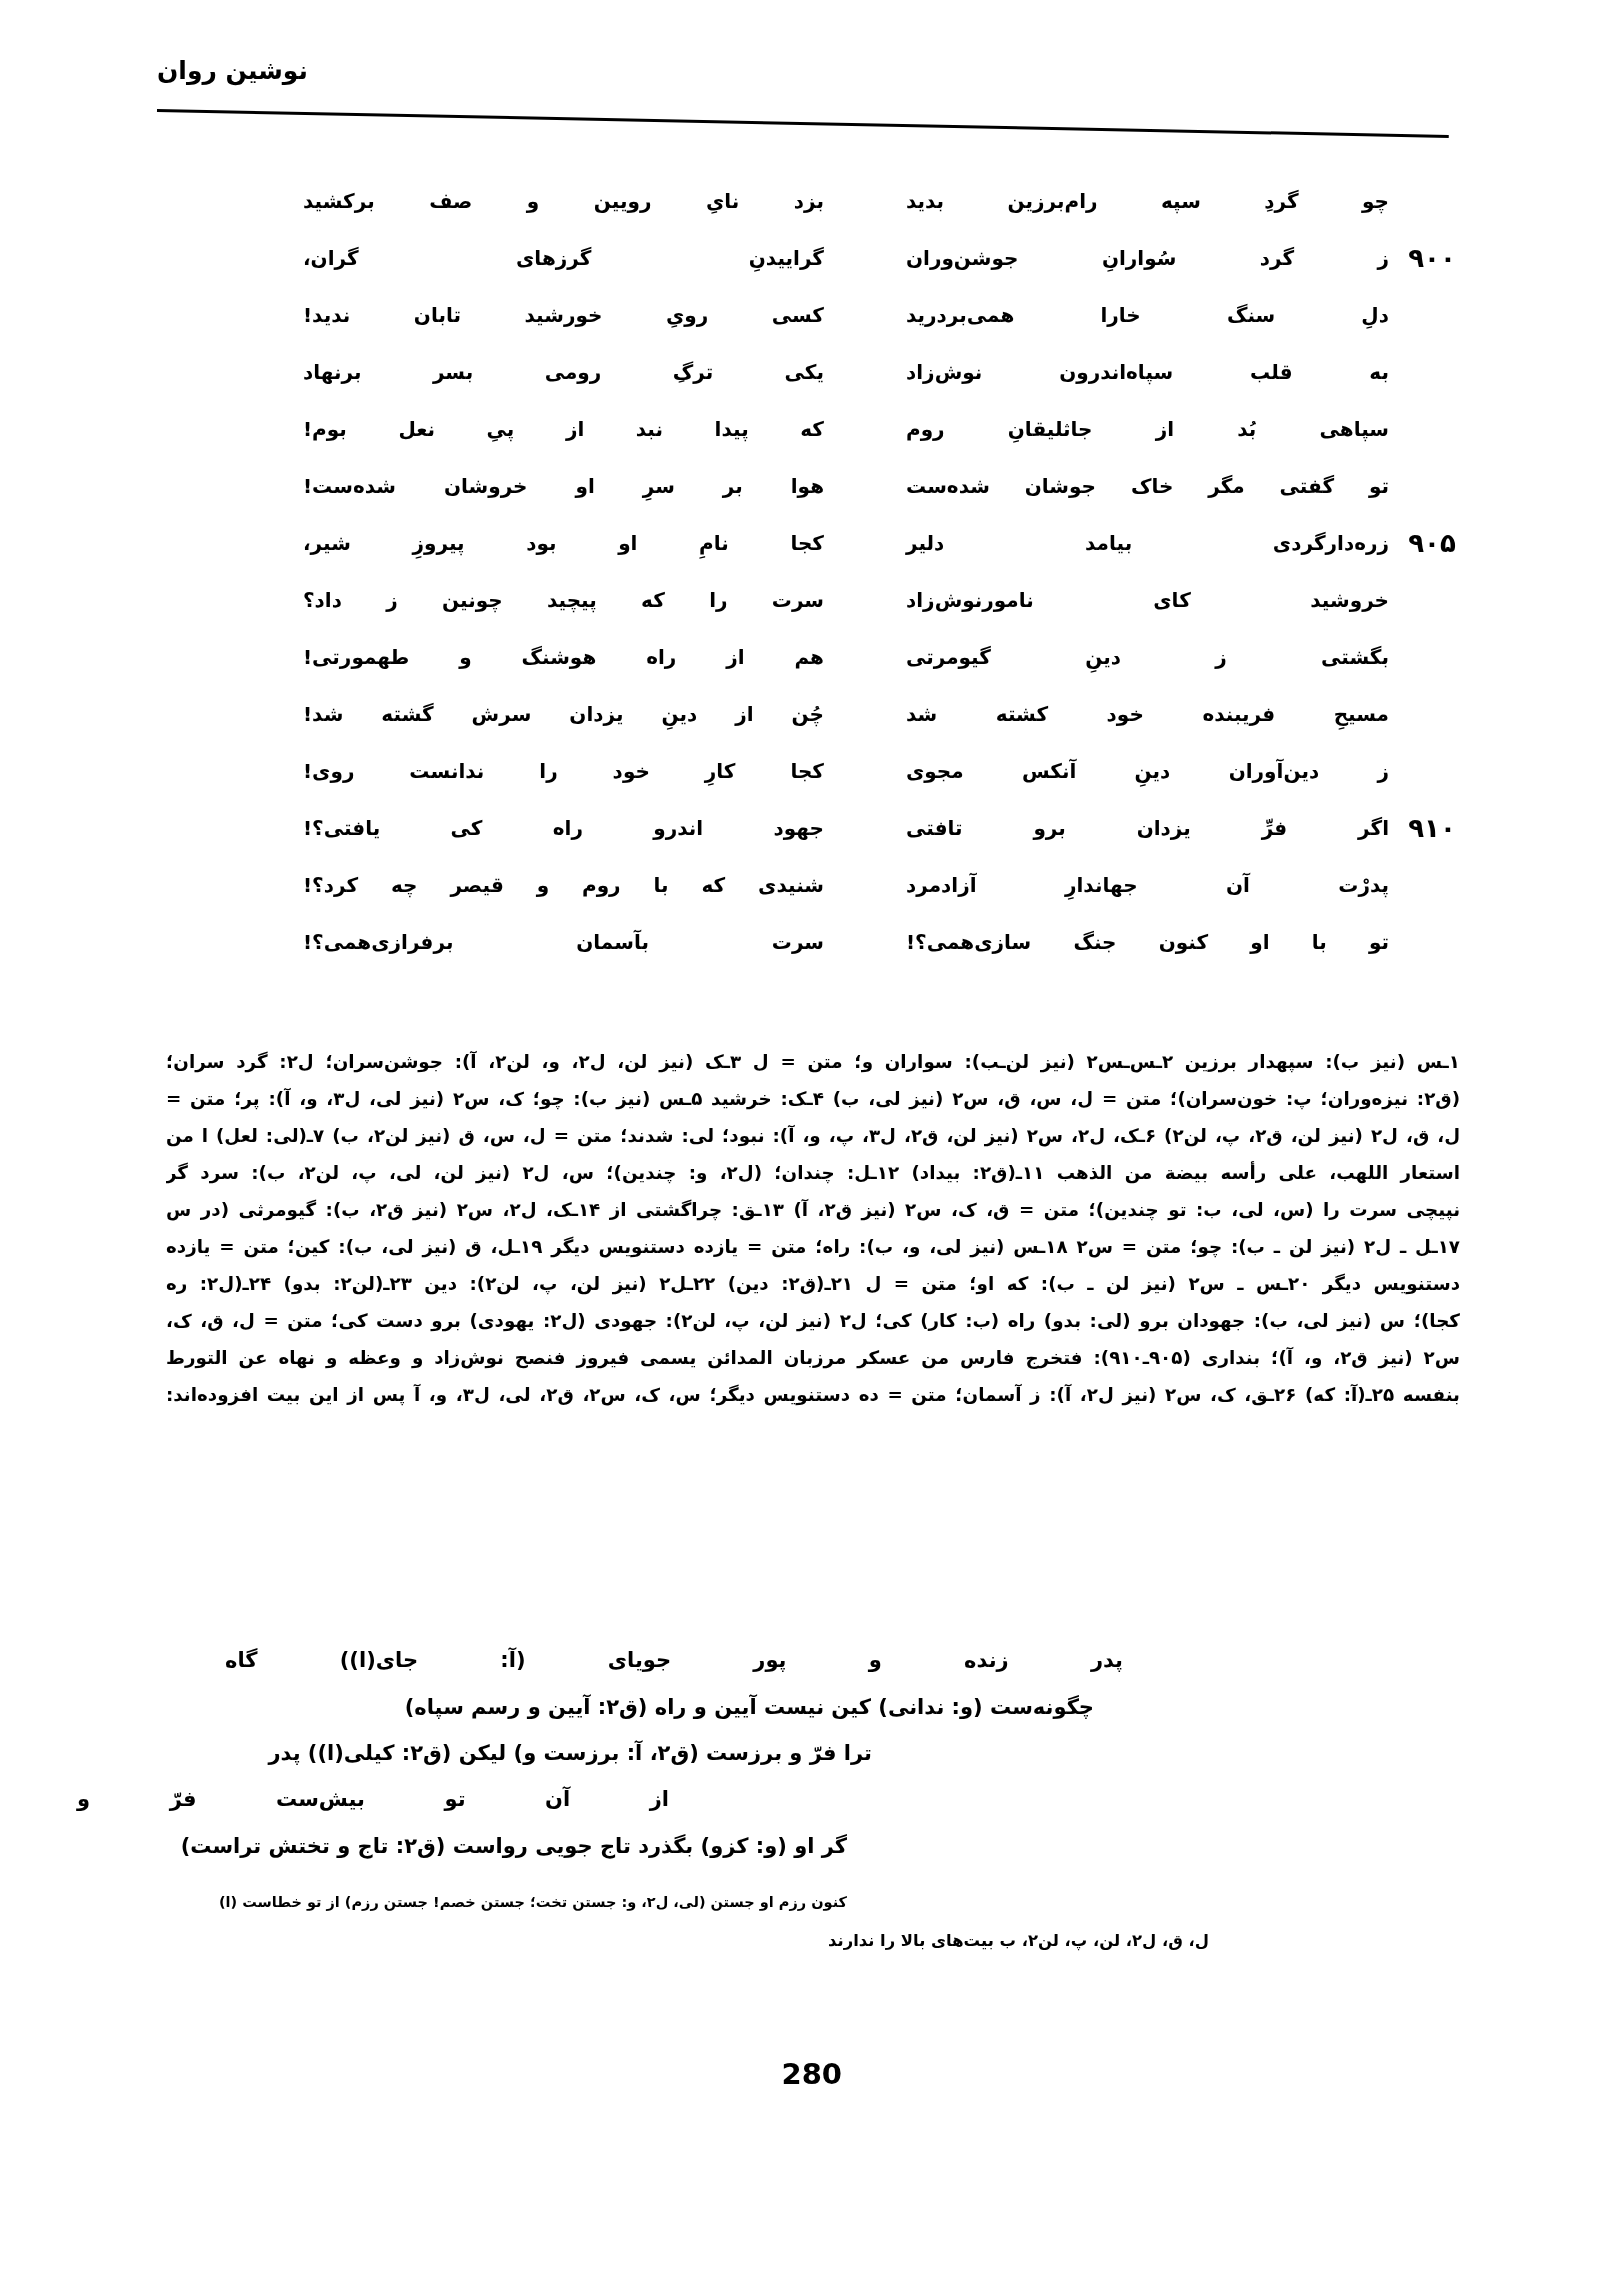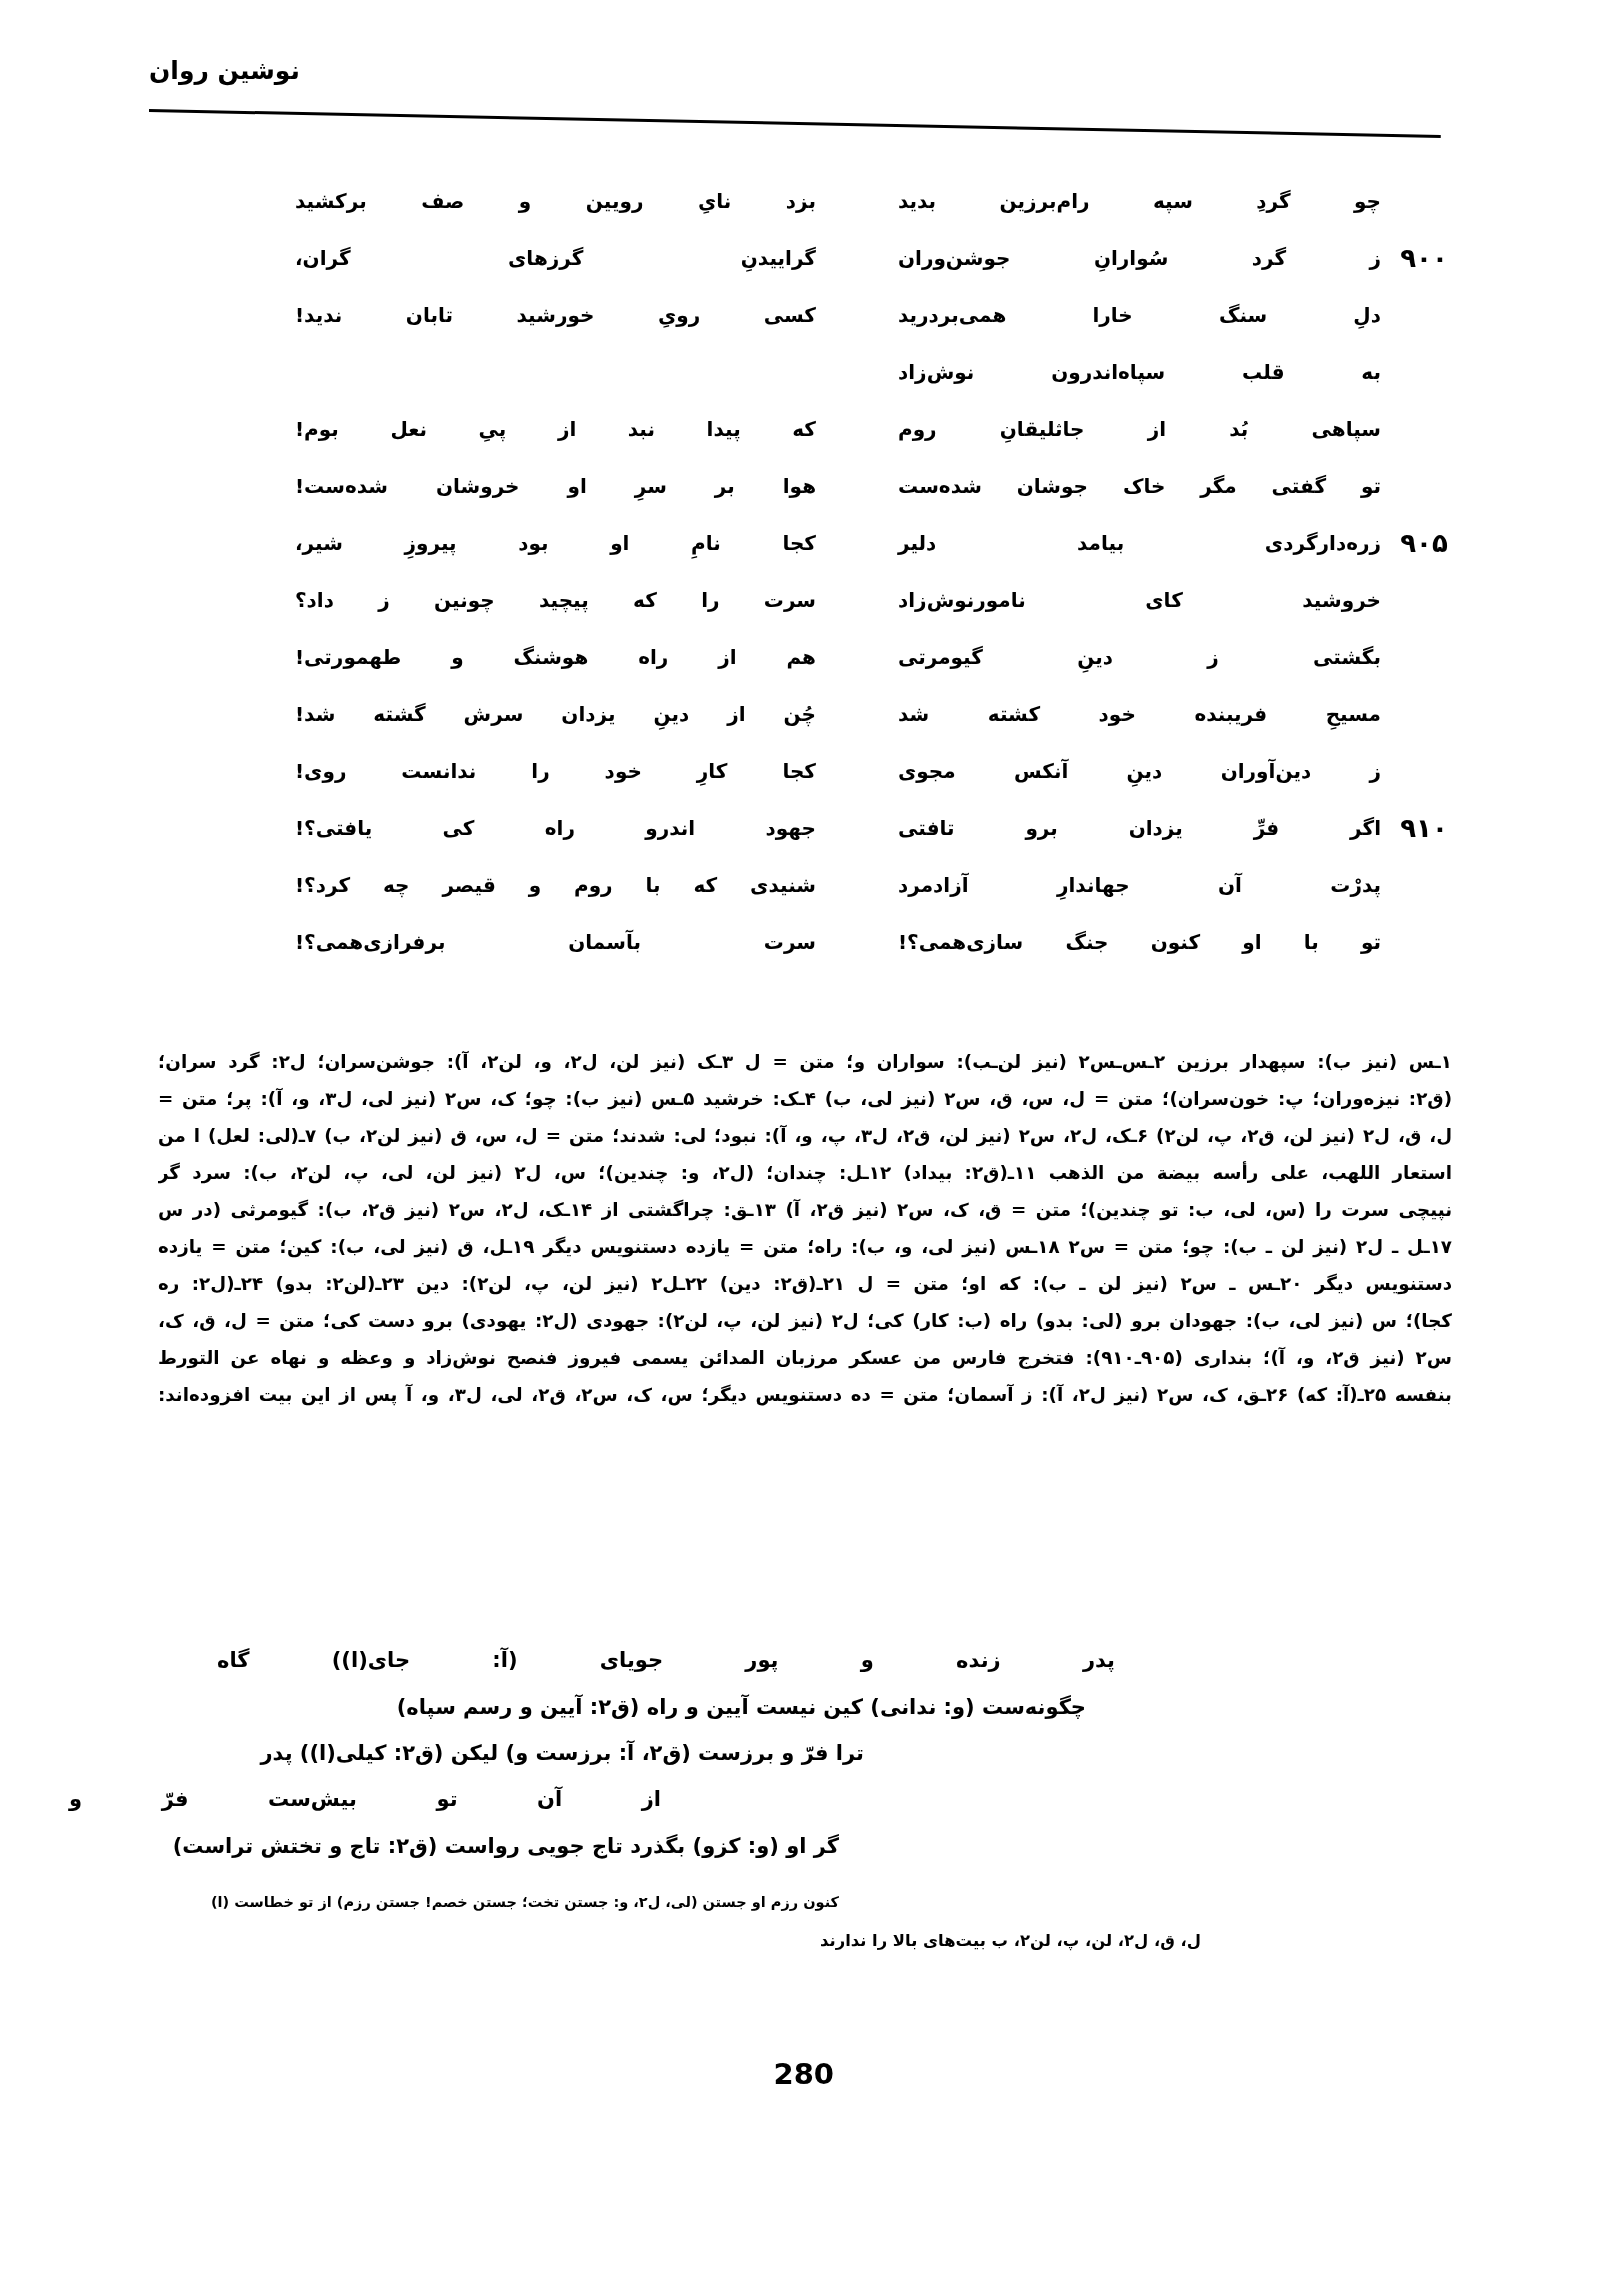--- a/index.html
+++ b/index.html
@@ -10,21 +10,21 @@
     body {
       width: 1607px;
       height: 2292px;
       position: relative;
       overflow: hidden;
       font-family: "DejaVu Sans", sans-serif;
       color: #000000;
     }
     .page {
       position: absolute;
-      left: 4px; top: 0;
+      left: 12px; top: 0;
       width: 1323px;
       height: 2292px;
       border-radius: 22px;
     }
     .running-head {
       position: absolute;
       left: 145px;
       top: 56px;
       font-size: 25px;
       font-weight: bold;
@@ -143,20 +143,21 @@
         <span class="hemistich left">گراییدنِ گرزهای گران،</span>
       </div>
       <div class="verse-row" style="top: 114px;">
         <span class="verse-num"></span>
         <span class="hemistich right">دلِ سنگ خارا همی‌بردرید</span>
         <span class="hemistich left">کسی رویِ خورشید تابان ندید!</span>
       </div>
       <div class="verse-row" style="top: 171px;">
         <span class="verse-num"></span>
         <span class="hemistich right">به قلب سپاه‌اندرون نوش‌زاد</span>
+        <span class="hemistich left">یکی ترگِ رومی بسر برنهاد</span>
       </div>
       <div class="verse-row" style="top: 228px;">
         <span class="verse-num"></span>
         <span class="hemistich right">سپاهی بُد از جاثلیقانِ روم</span>
         <span class="hemistich left">که پیدا نبد از پیِ نعل بوم!</span>
       </div>
       <div class="verse-row" style="top: 285px;">
         <span class="verse-num"></span>
         <span class="hemistich right">تو گفتی مگر خاک جوشان شده‌ست</span>
         <span class="hemistich left">هوا بر سرِ او خروشان شده‌ست!</span>

